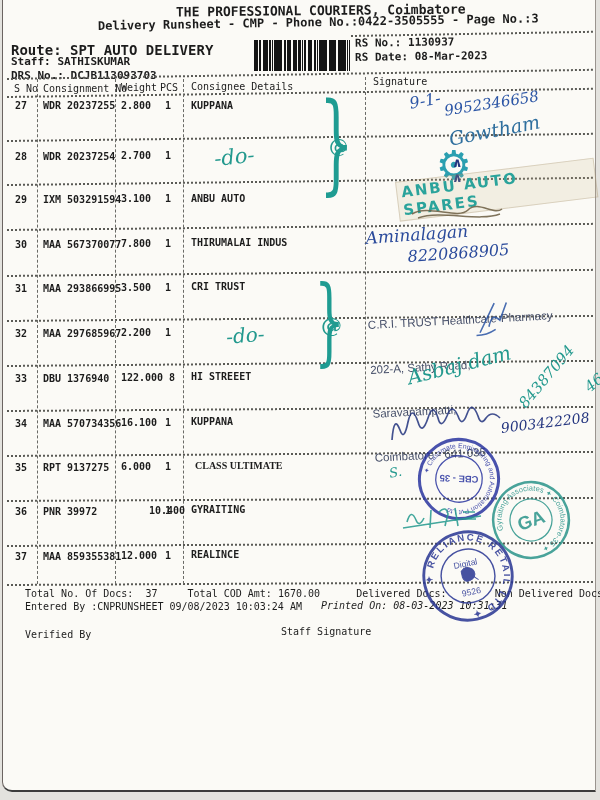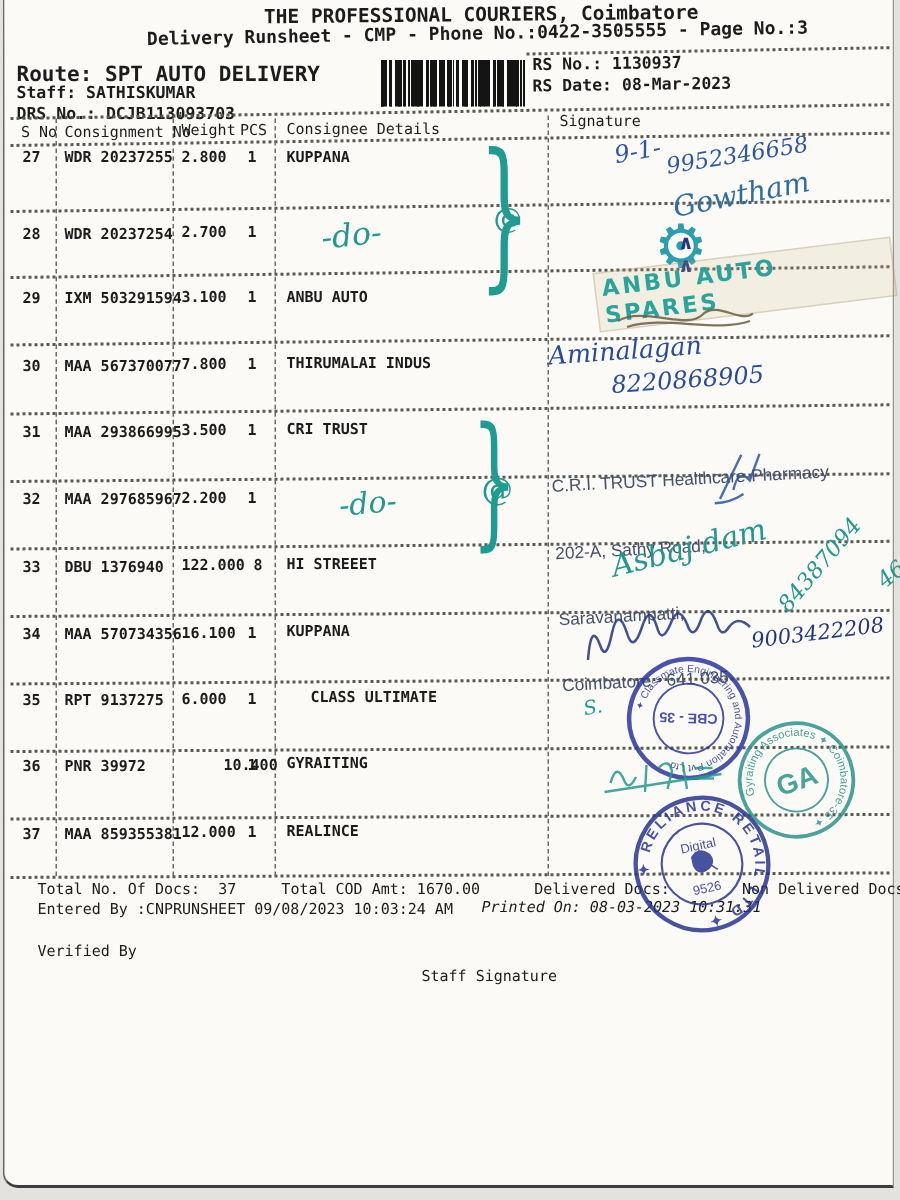--- a/index.html
+++ b/index.html
@@ -124,42 +124,42 @@
     <span class="p b" style="left:40px;top:418px;font-size:10px;">MAA 570734356</span>
     <span class="p b" style="left:118px;top:417px;font-size:10px;">16.100</span>
     <span class="p b" style="left:162px;top:417px;font-size:10px;">1</span>
     <span class="p b" style="left:188px;top:416px;font-size:10px;">KUPPANA</span>
   </div>
   <div>
     <span class="p b" style="left:12px;top:462px;font-size:10px;">35</span>
     <span class="p b" style="left:40px;top:462px;font-size:10px;">RPT 9137275</span>
     <span class="p b" style="left:118px;top:461px;font-size:10px;">6.000</span>
     <span class="p b" style="left:162px;top:461px;font-size:10px;">1</span>
-    <span class="p b" style="left:204px;top:460px;font-size:10px;">CLASS ULTIMATE</span>
+    <span class="p b" style="left:192px;top:460px;font-size:10px;font-family:Liberation Serif, serif;">CLASS ULTIMATE</span>
   </div>
   <div>
     <span class="p b" style="left:12px;top:506px;font-size:10px;">36</span>
     <span class="p b" style="left:40px;top:506px;font-size:10px;">PNR 39972</span>
     <span class="p b" style="left:118px;top:505px;font-size:10px;margin-left:28px;">10.400</span>
     <span class="p b" style="left:162px;top:505px;font-size:10px;">1</span>
     <span class="p b" style="left:188px;top:504px;font-size:10px;">GYRAITING</span>
   </div>
   <div>
     <span class="p b" style="left:12px;top:551px;font-size:10px;">37</span>
     <span class="p b" style="left:40px;top:551px;font-size:10px;">MAA 859355381</span>
     <span class="p b" style="left:118px;top:550px;font-size:10px;">12.000</span>
     <span class="p b" style="left:162px;top:550px;font-size:10px;">1</span>
     <span class="p b" style="left:188px;top:549px;font-size:10px;">REALINCE</span>
   </div>
 
   <div class="p" style="left:22px;top:588px;font-size:10px;"><span>Total No. Of Docs:</span>  <span>37</span>     <span>Total COD Amt:</span> <span>1670.00</span>      <span>Delivered Docs:</span>        <span>Non Delivered Docs:</span></div>
   <div class="p" style="left:22px;top:601px;font-size:10px;">Entered By :CNPRUNSHEET 09/08/2023 10:03:24 AM</div>
   <div class="p" style="left:318px;top:600px;font-size:10px;font-style:italic;">Printed On: 08-03-2023 10:31:31</div>
   <div class="p" style="left:22px;top:629px;font-size:10px;">Verified By</div>
-  <div class="p" style="left:278px;top:646px;font-size:10px;">Staff Signature</div>
+  <div class="p" style="left:278px;top:626px;font-size:10px;">Staff Signature</div>
 
   <span class="hand blue" style="left:405px;top:94px;font-size:16px;transform:rotate(-10deg);">9-1-</span>
   <span class="hand blue" style="left:440px;top:102px;font-size:15px;transform:rotate(-9deg);">9952346658</span>
   <span class="hand" style="left:444px;top:128px;font-size:19px;color:#2f6f9e;transform:rotate(-11deg);">Gowtham</span>
 
   <span class="brace" style="left:299px;top:89px;font-size:108px;transform:scaleX(.5);">}</span>
   <span class="hand teal" style="left:326px;top:135px;font-size:19px;font-style:normal;">@</span>
   <span class="hand teal" style="left:210px;top:147px;font-size:21px;transform:rotate(-6deg);">-do-</span>
 
   <span class="gear" style="left:433px;top:142px;font-size:40px;">⚙</span>

